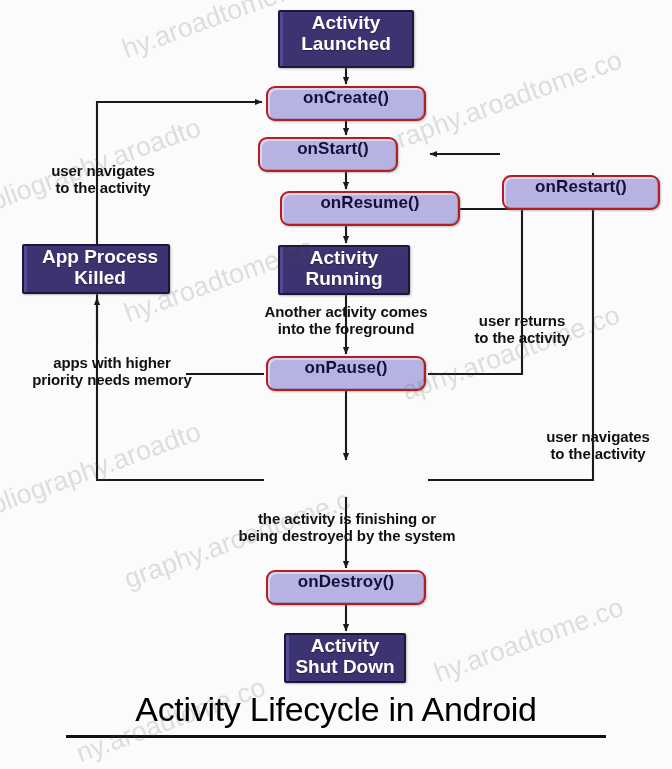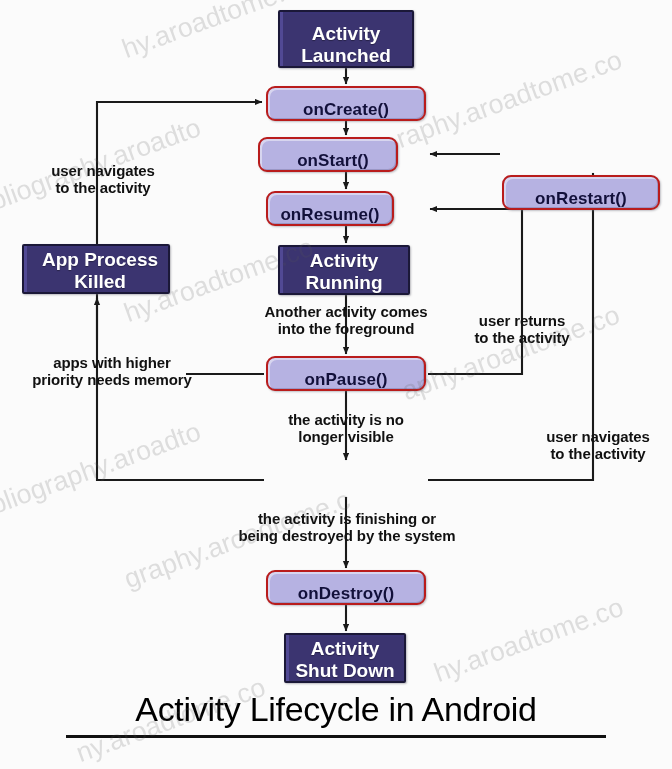--- a/index.html
+++ b/index.html
@@ -44,21 +44,21 @@
   #wires {
     position: absolute;
     left: 0; top: 0;
     z-index: 1;
   }
   
   .node {
     position: absolute;
     box-sizing: border-box;
     display: flex;
-    align-items: flex-end;
+    align-items: flex-start;
     justify-content: center;
     text-align: center;
     z-index: 3;
   }
   .node .lbl {
     line-height: 1.12;
     white-space: pre-line;
   }
   
   .m-box {
@@ -166,21 +166,21 @@
   </div>
 
   <div class="node m-box" style="left:266px;top:86px;width:160px;height:35px;">
     <span class="lbl">onCreate()</span>
   </div>
 
   <div class="node m-box" style="left:258px;top:137px;width:140px;height:35px;padding-left:10px;">
     <span class="lbl">onStart()</span>
   </div>
 
-  <div class="node m-box" style="left:266px;top:191px;width:128px;height:35px;">
+  <div class="node m-box" style="left:280px;top:191px;width:180px;height:35px;">
     <span class="lbl">onResume()</span>
   </div>
 
   <div class="node s-box" style="left:278px;top:245px;width:132px;height:50px;">
     <span class="lbl">Activity
 Running</span>
   </div>
 
   <div class="node m-box" style="left:502px;top:136px;width:158px;height:35px;margin-top:39px;">
     <span class="lbl">onRestart()</span>
@@ -210,22 +210,20 @@
 
   <div class="cap" style="left:240px;top:303px;width:212px;">Another activity comes
 into the foreground</div>
 
   <div class="cap" style="left:22px;top:354px;width:180px;">apps with higher
 priority needs memory</div>
 
   <div class="cap" style="left:452px;top:312px;width:140px;">user returns
 to the activity</div>
 
-  <div class="cap" style="left:270px;top:411px;width:152px;">the activity is no
-longer visible</div>
 
   <div class="cap" style="left:528px;top:428px;width:140px;">user navigates
 to the activity</div>
 
   <div class="cap" style="left:218px;top:510px;width:258px;">the activity is finishing or
 being destroyed by the system</div>
 
   <div id="title-wrap">
     <div id="title-text">Activity Lifecycle in Android</div>
     <div id="title-rule"></div>

